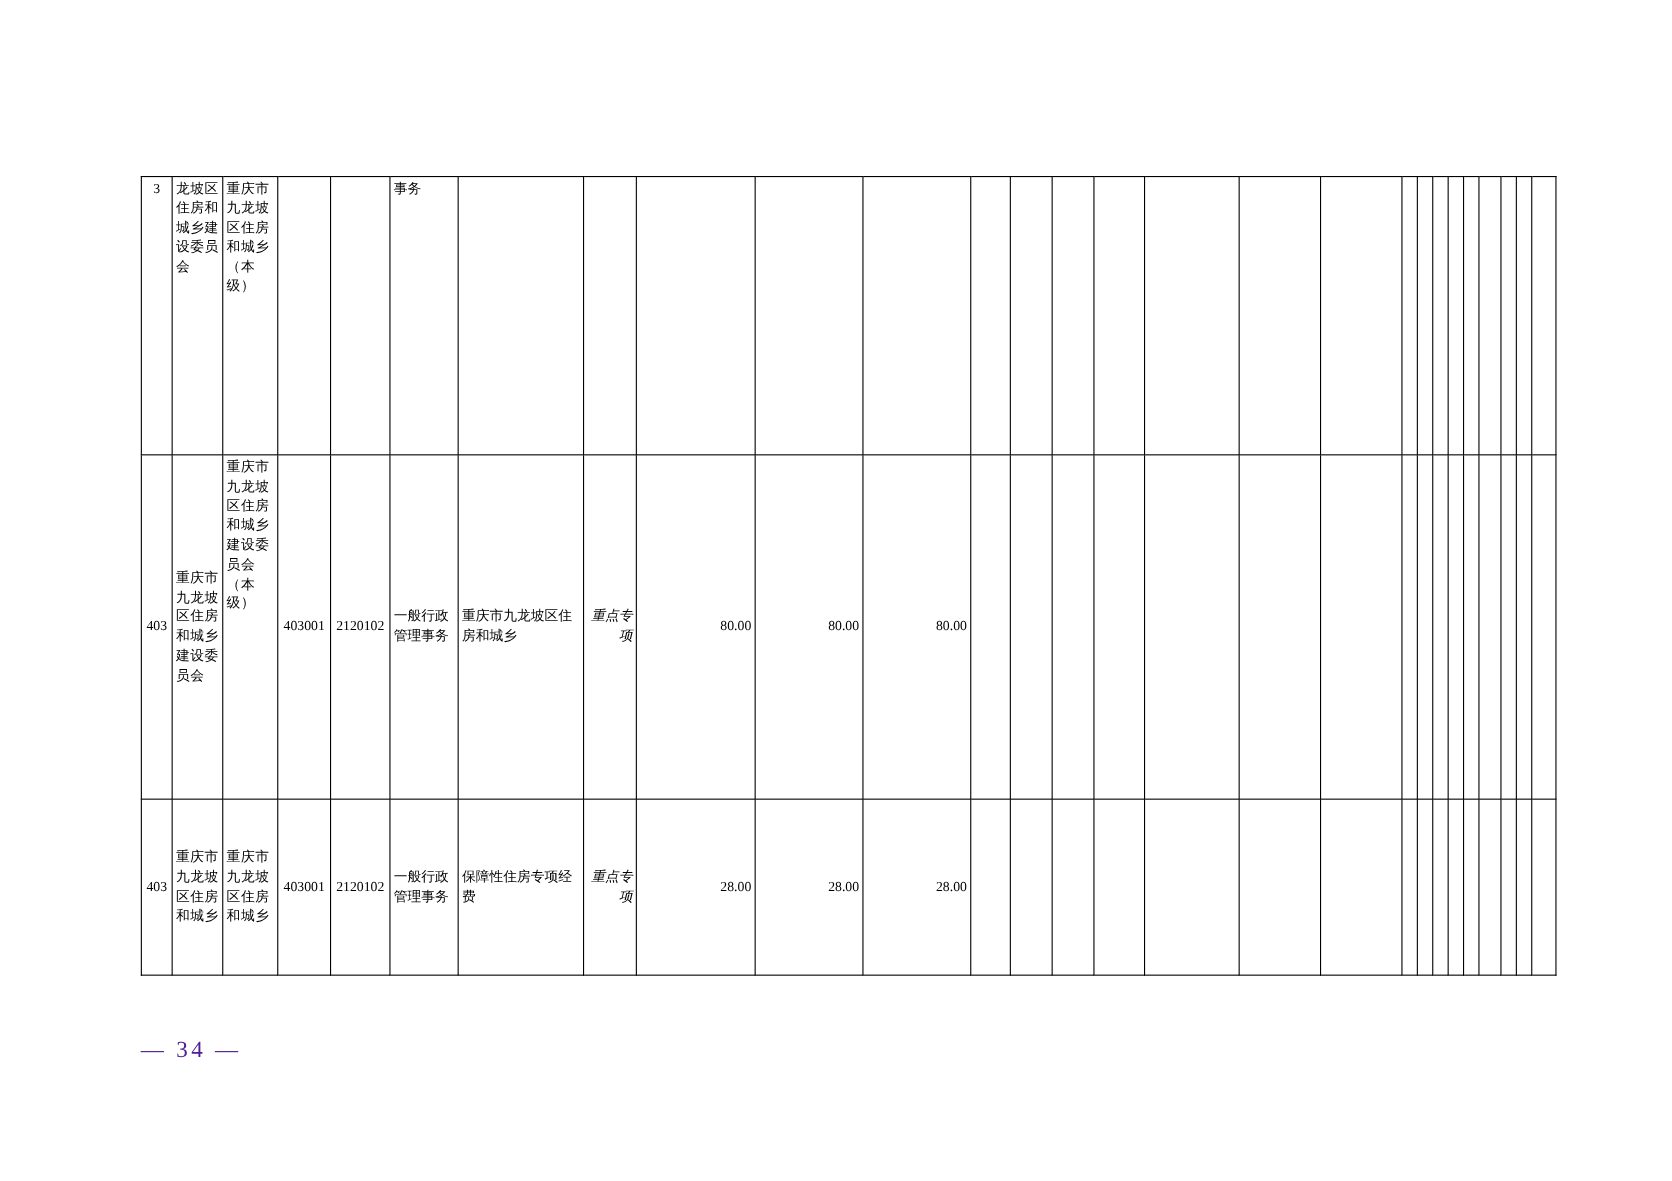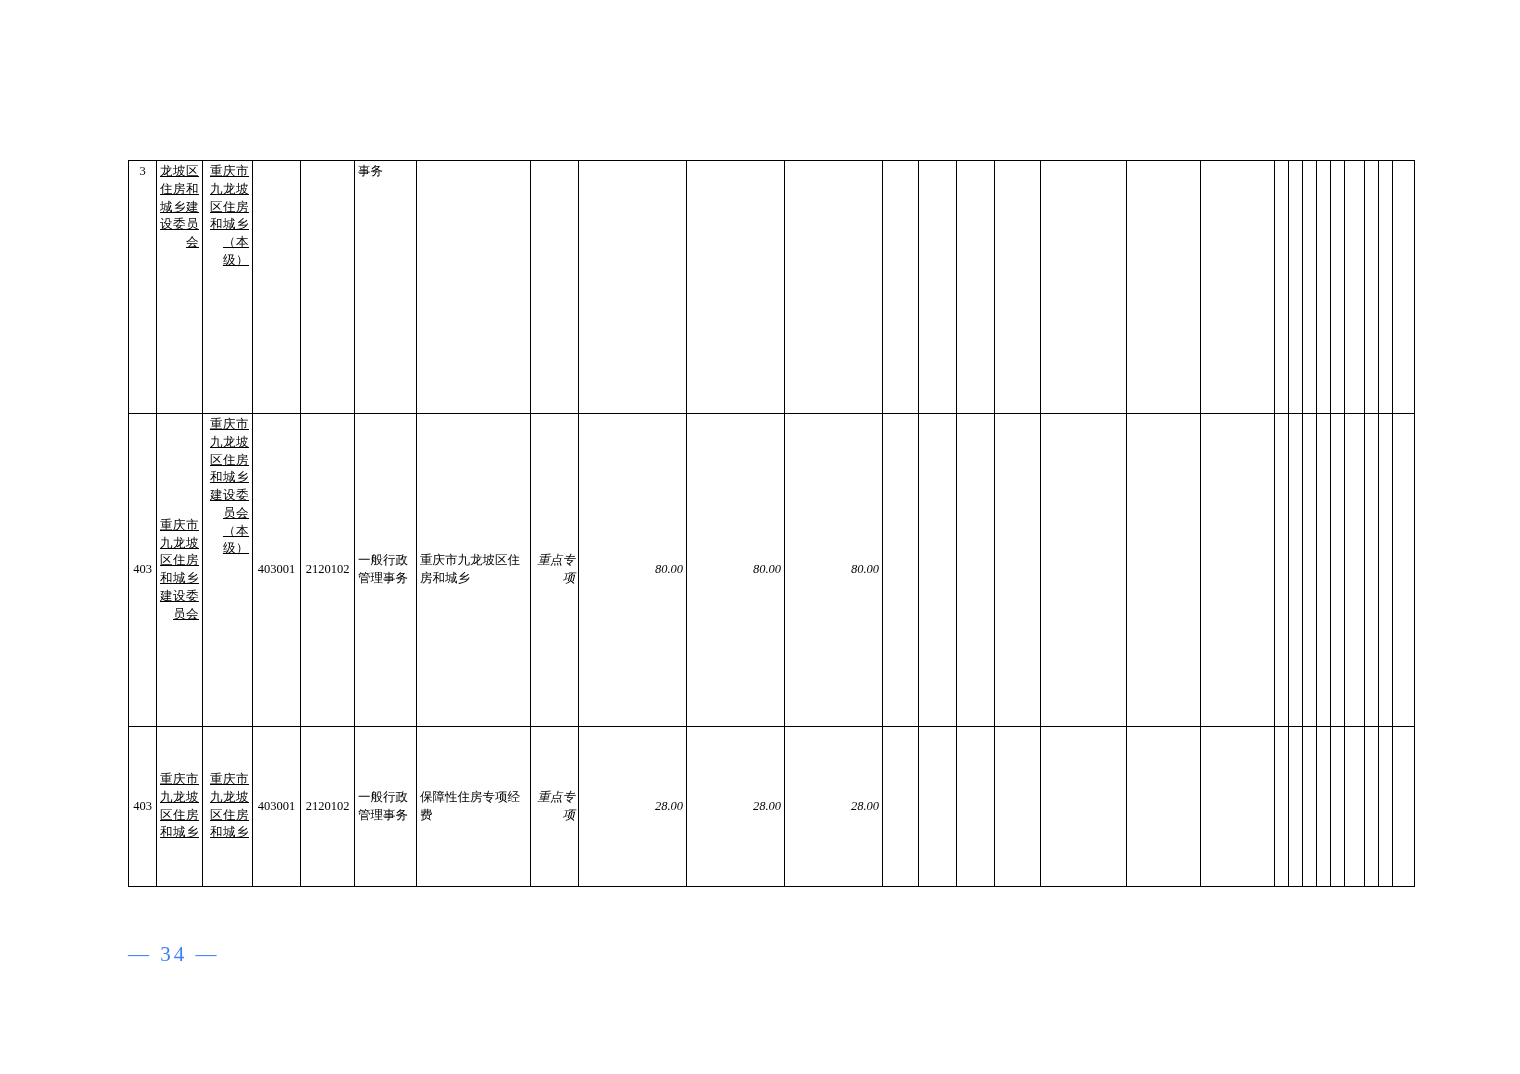--- a/index.html
+++ b/index.html
@@ -38,34 +38,32 @@
     vertical-align: middle;
     padding: 2px 3px;
     font-size: 12.5px;
     line-height: 1.42;
     font-family: "Liberation Serif", "DejaVu Serif", serif;
     word-break: break-all;
   }
 
   
   .vtext {
-    text-align: right;
+    text-align: left;
     letter-spacing: 0.5px;
-    text-decoration: underline;
   }
 
   .c-num {
     text-align: center;
   }
   .c-money {
     text-align: right;
     padding-right: 8px;
     font-size: 13px;
     font-family: "Liberation Serif", "DejaVu Serif", serif;
-    font-style: italic;
   }
   .c-wrap {
     text-align: left;
     font-size: 12.5px;
     line-height: 1.5;
   }
   .c-mid {
     text-align: left;
     line-height: 1.5;
   }
@@ -80,21 +78,21 @@
 
   
   .page-number {
     position: absolute;
     left: 128px;
     top: 942px;
     width: 200px;
     font-size: 21px;
     letter-spacing: 3px;
     font-family: "Liberation Serif", "DejaVu Serif", serif;
-    color: #3b82f6;
+    color: #4c1d95;
     text-align: left;
   }
 </style>
 </head>
 <body>
 
 <div class="page">
 
   <table class="budget">
     <colgroup>

